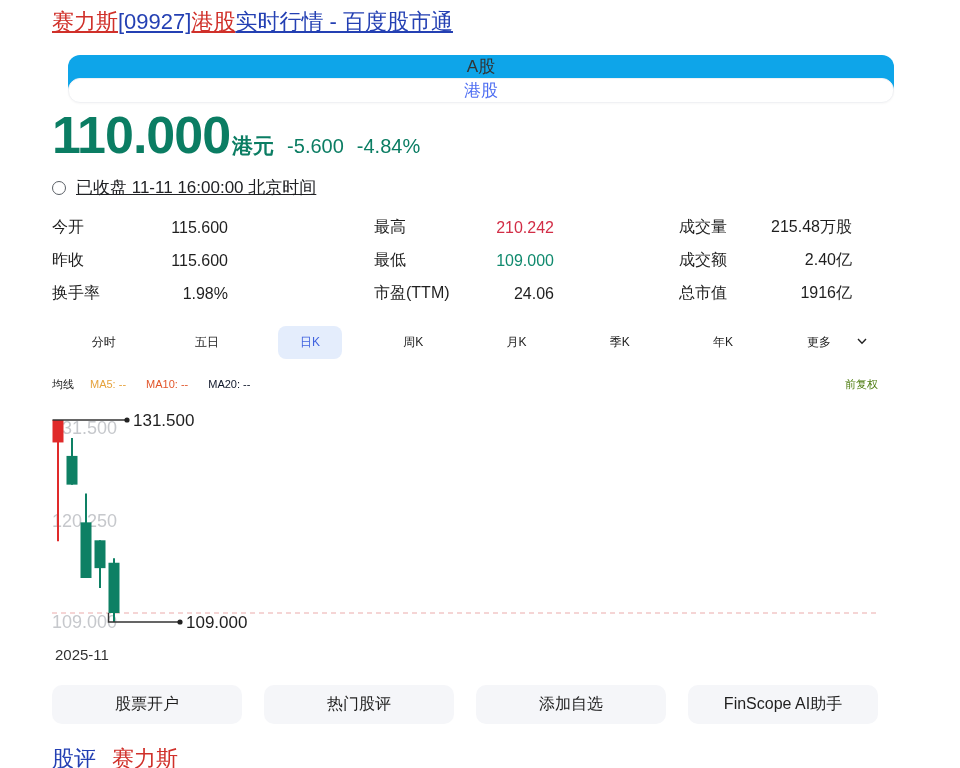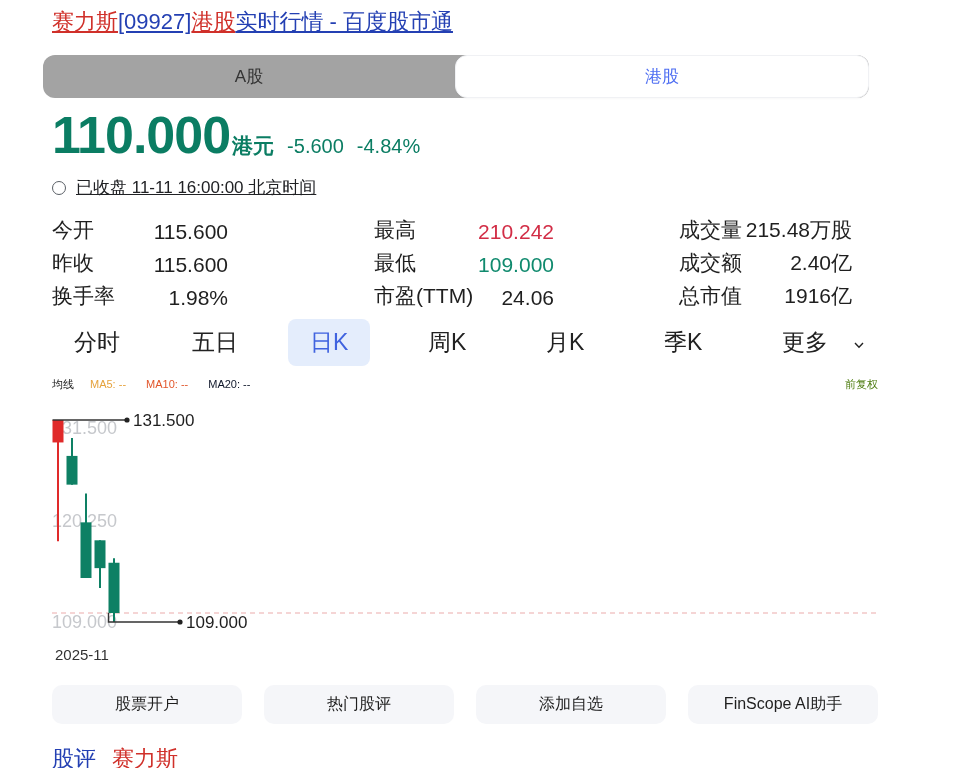--- a/index.html
+++ b/index.html
@@ -8,22 +8,22 @@
   .page { position:relative; width:920px; height:768px; background:#fff; overflow:hidden; }
 
   
   .title { position:absolute; left:52px; top:8px; font-size:22px; line-height:28px;
     cursor:pointer; white-space:nowrap; }
   .title span { text-decoration:underline; }
   .t-red { color:#D0302A; }
   .t-blue { color:#2440B3; }
 
   
-  .mtabs { position:absolute; left:43px; top:55px; width:826px; height:43px;
-    background:#a3a3a3; border-radius:12px; display:flex; }
+  .mtabs { position:absolute; left:68px; top:55px; width:826px; height:43px;
+    background:#0ea5e9; border-radius:12px; display:flex;flex-direction:column; }
   .mtab { flex:1; display:flex; align-items:center; justify-content:center;
     font-size:17px; color:#333; cursor:pointer; }
   .mtab.active { background:#fff; border:1px solid #F0F1F4; border-radius:12px;
     color:#4E6EF2; box-shadow:0 1px 2px rgba(0,0,0,0.03); }
 
   
   .price-row { position:absolute; left:52px; top:104px; display:flex; align-items:baseline; }
   .big-price { font-size:52px; font-weight:700; color:#0B7D63; letter-spacing:-1px; line-height:62px; }
   .currency { font-size:21px; font-weight:700; color:#0B7D63; margin-left:2px; }
   .chg { font-size:20px; color:#0B7D63; margin-left:13px; }
@@ -32,31 +32,31 @@
     font-size:17px; color:#202124;text-decoration:underline; }
   .status-circle { width:14px; height:14px; border:1.6px solid #5A5F66; border-radius:50%;
     margin-right:10px; display:inline-block; }
 
   
   .qgrid { position:absolute; left:52px; top:211px; width:826px; height:99px; }
   .qcol { position:absolute; top:0; }
   .qcol1 { left:0;   width:176px; }
   .qcol2 { left:322px; width:180px; }
   .qcol3 { left:627px; width:173px; }
-  .qrow { display:flex; justify-content:space-between; align-items:flex-end;
-    height:33px; font-size:21px; color:#1F1F1F; }
+  .qrow { display:flex; justify-content:space-between; align-items:center;
+    height:33px; font-size:16px; color:#1F1F1F; }
   .qlabel { color:#1F1F1F; }
   .qvalue { color:#1F1F1F; }
   .val-red { color:#D22D46; }
   .val-green { color:#108A6E; }
 
   
   .ptabs { position:absolute; left:52px; top:323px; width:826px; height:38px;
     display:flex; align-items:center; }
-  .ptab { flex:1; text-align:left; font-size:23px; color:#222; cursor:pointer; }
+  .ptab { flex:1; text-align:center; font-size:12px; color:#222; cursor:pointer; }
   .ptab .pill { display:inline-block; padding:8px 22px; border-radius:8px; }
   .ptab.active .pill { background:#E4EDFC; color:#4063DF; }
   .chev { display:inline-block; margin-left:3px; }
 
   
   .ma-row { position:absolute; left:52px; top:373px; width:826px; height:22px;
     display:flex; align-items:center; font-size:11px; color:#222; }
   .ma-prefix { margin-right:16px; }
   .ma-item { margin-right:20px; }
   .ma5 { color:#E5A23C; } .ma10 { color:#E2562B; } .ma20 { color:#0f172a; }
@@ -149,20 +149,21 @@
     </div>
   </div>
 
   <div class="ptabs">
     <div class="ptab"><span class="pill">分时</span></div>
     <div class="ptab"><span class="pill">五日</span></div>
     <div class="ptab active"><span class="pill">日K</span></div>
     <div class="ptab"><span class="pill">周K</span></div>
     <div class="ptab"><span class="pill">月K</span></div>
     <div class="ptab"><span class="pill">季K</span></div>
+    <div class="ptab"><span class="pill">年K</span></div>
     <div class="ptab"><span class="pill">更多</span><span class="chev"><svg width="12" height="10" viewBox="0 0 12 10">
             <path d="M2 3 L6 7.2 L10 3" fill="none" stroke="#222" stroke-width="1.4"></path>
           </svg></span></div>
   </div>
 
   <div class="ma-row">
     <span class="ma-prefix">均线</span>
     <span class="ma-item ma5">MA5: --</span>
     <span class="ma-item ma10">MA10: --</span>
     <span class="ma-item ma20">MA20: --</span>

